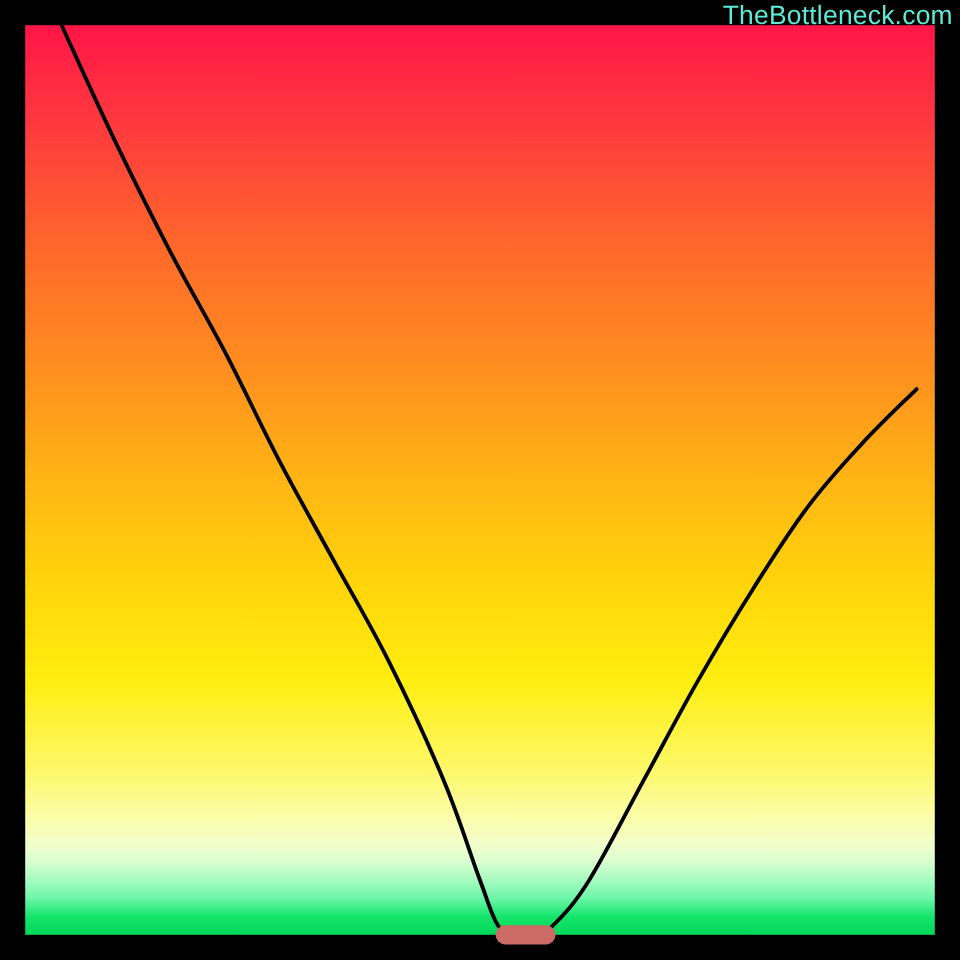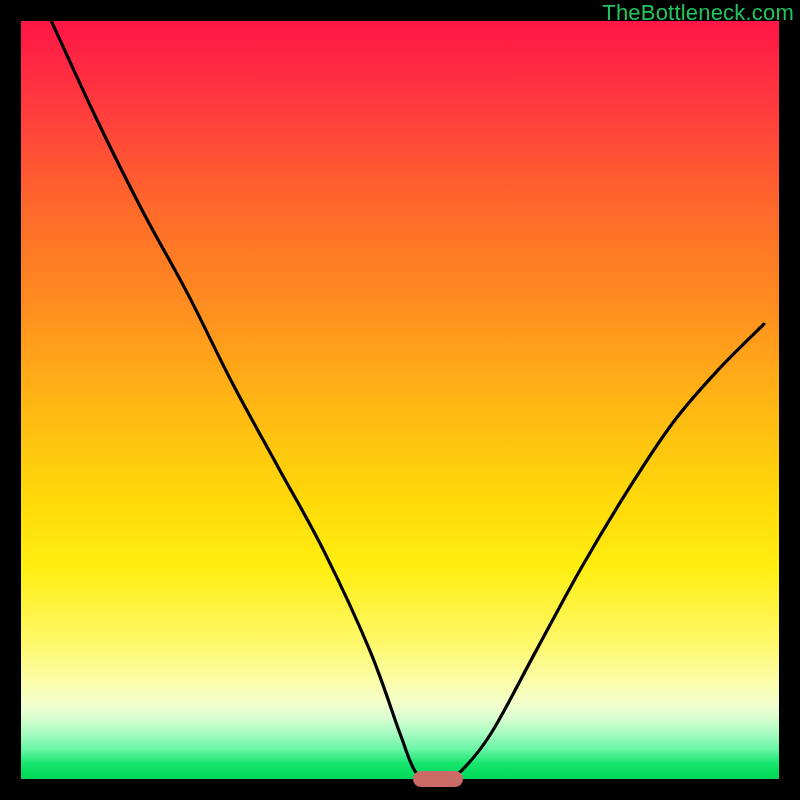--- a/index.html
+++ b/index.html
@@ -39,21 +39,21 @@
       #a6fbc1 94%,
       #6cf5a8 96%,
       #14e56b 98%,
       #00d859 100%
     );
   }
   .watermark {
     position: absolute;
     top: 0px;
     right: 6px;
-    color: #22c55e;
+    color: #5eead4;
     font-size: 22px;
     font-weight: 400;
     letter-spacing: 0.2px;
     pointer-events: none;
   }
   svg.curve {
     position: absolute;
     left: 0;
     top: 0;
     width: 758px;

